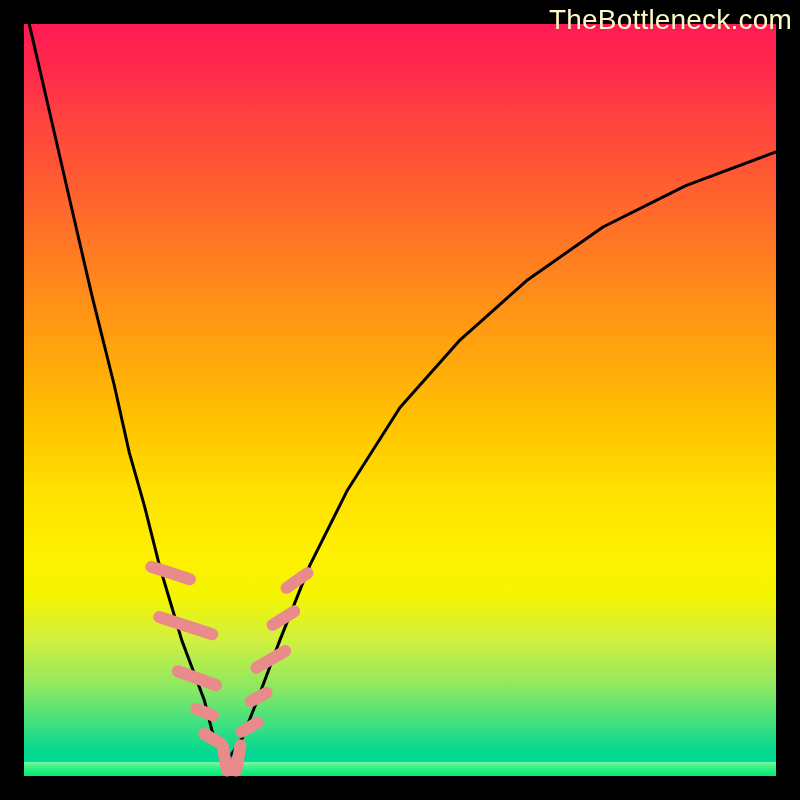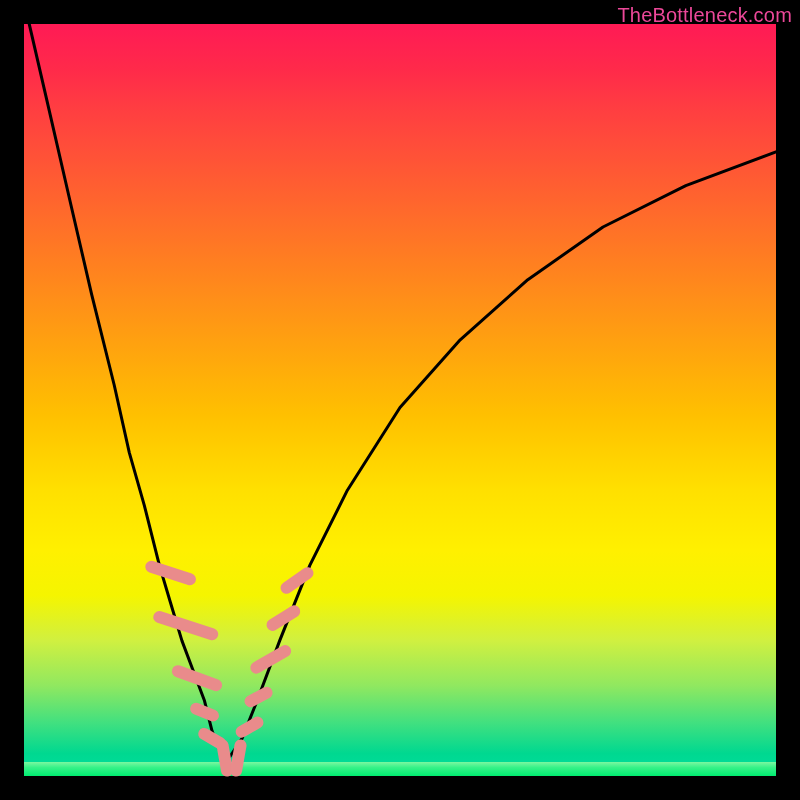--- a/index.html
+++ b/index.html
@@ -57,22 +57,22 @@
     left: 0;
     top: 0;
     width: 752px;
     height: 752px;
     overflow: visible;
   }
   .watermark {
     position: absolute;
     top: 4px;
     right: 8px;
-    color: #ec4899;
-    font-size: 20px;
+    color: #fef9c3;
+    font-size: 28px;
     font-weight: 500;
     letter-spacing: 0.2px;
   }
 </style>
 </head>
 <body>
 
 <div class="frame">
   <div class="plot"></div>
   <div class="green-strip"></div>

